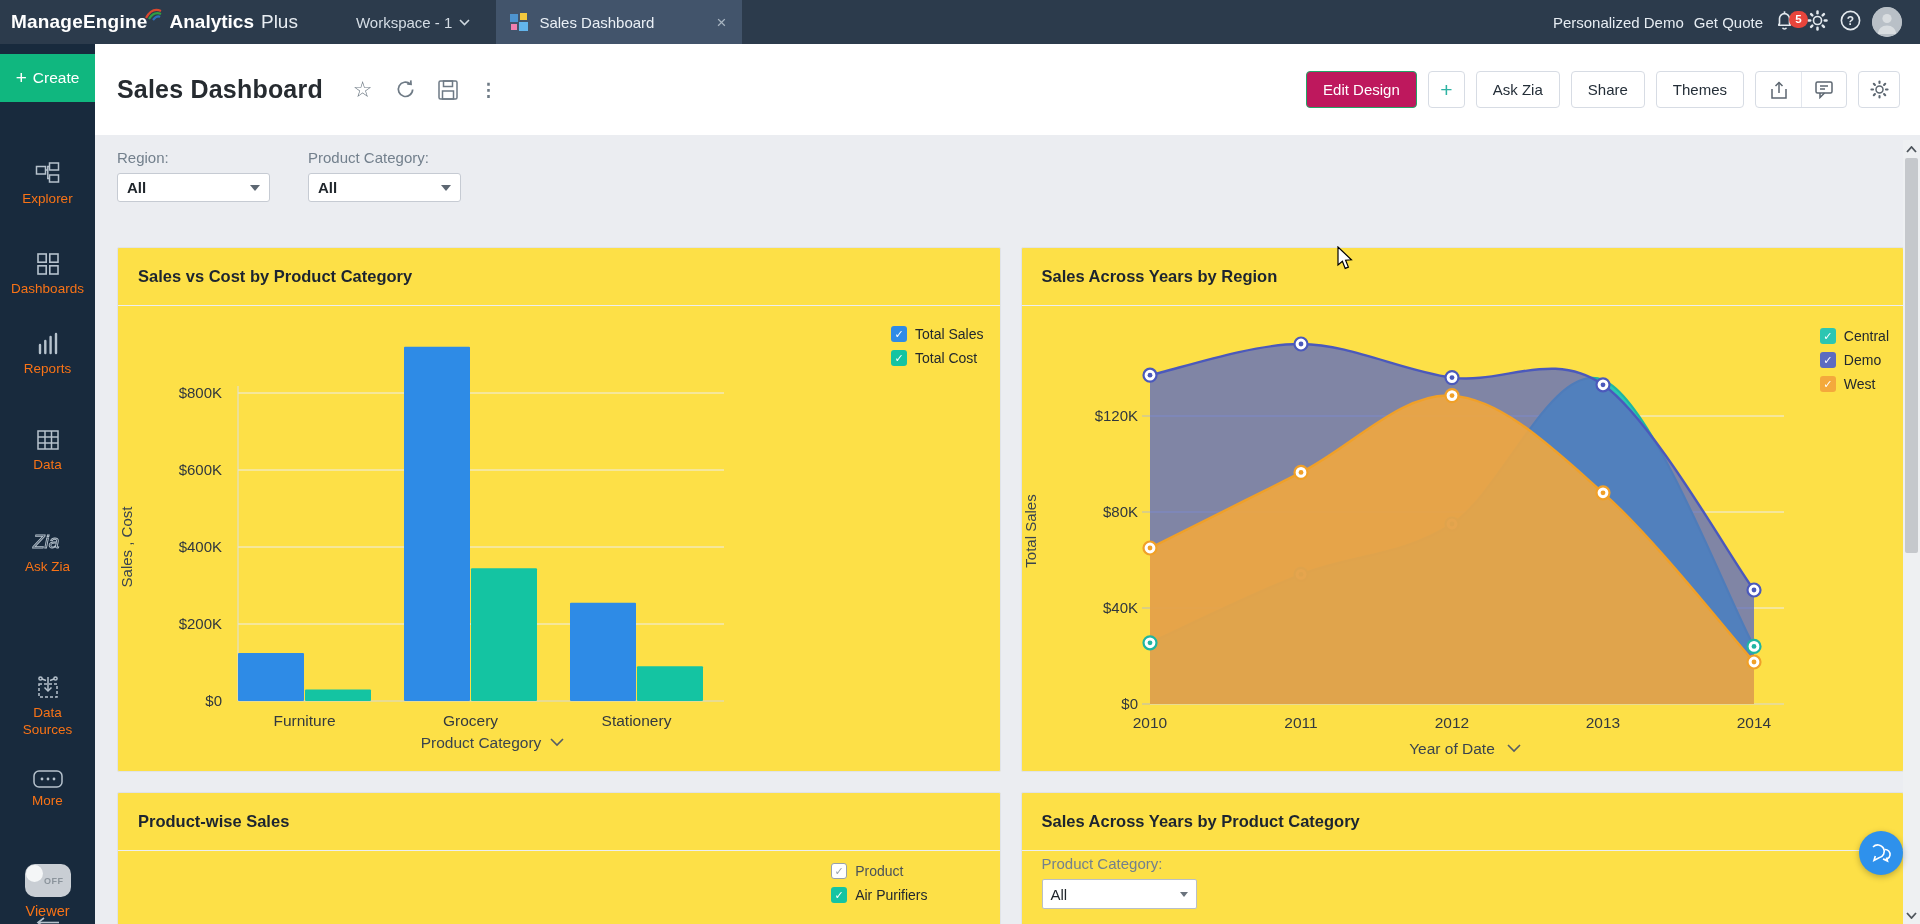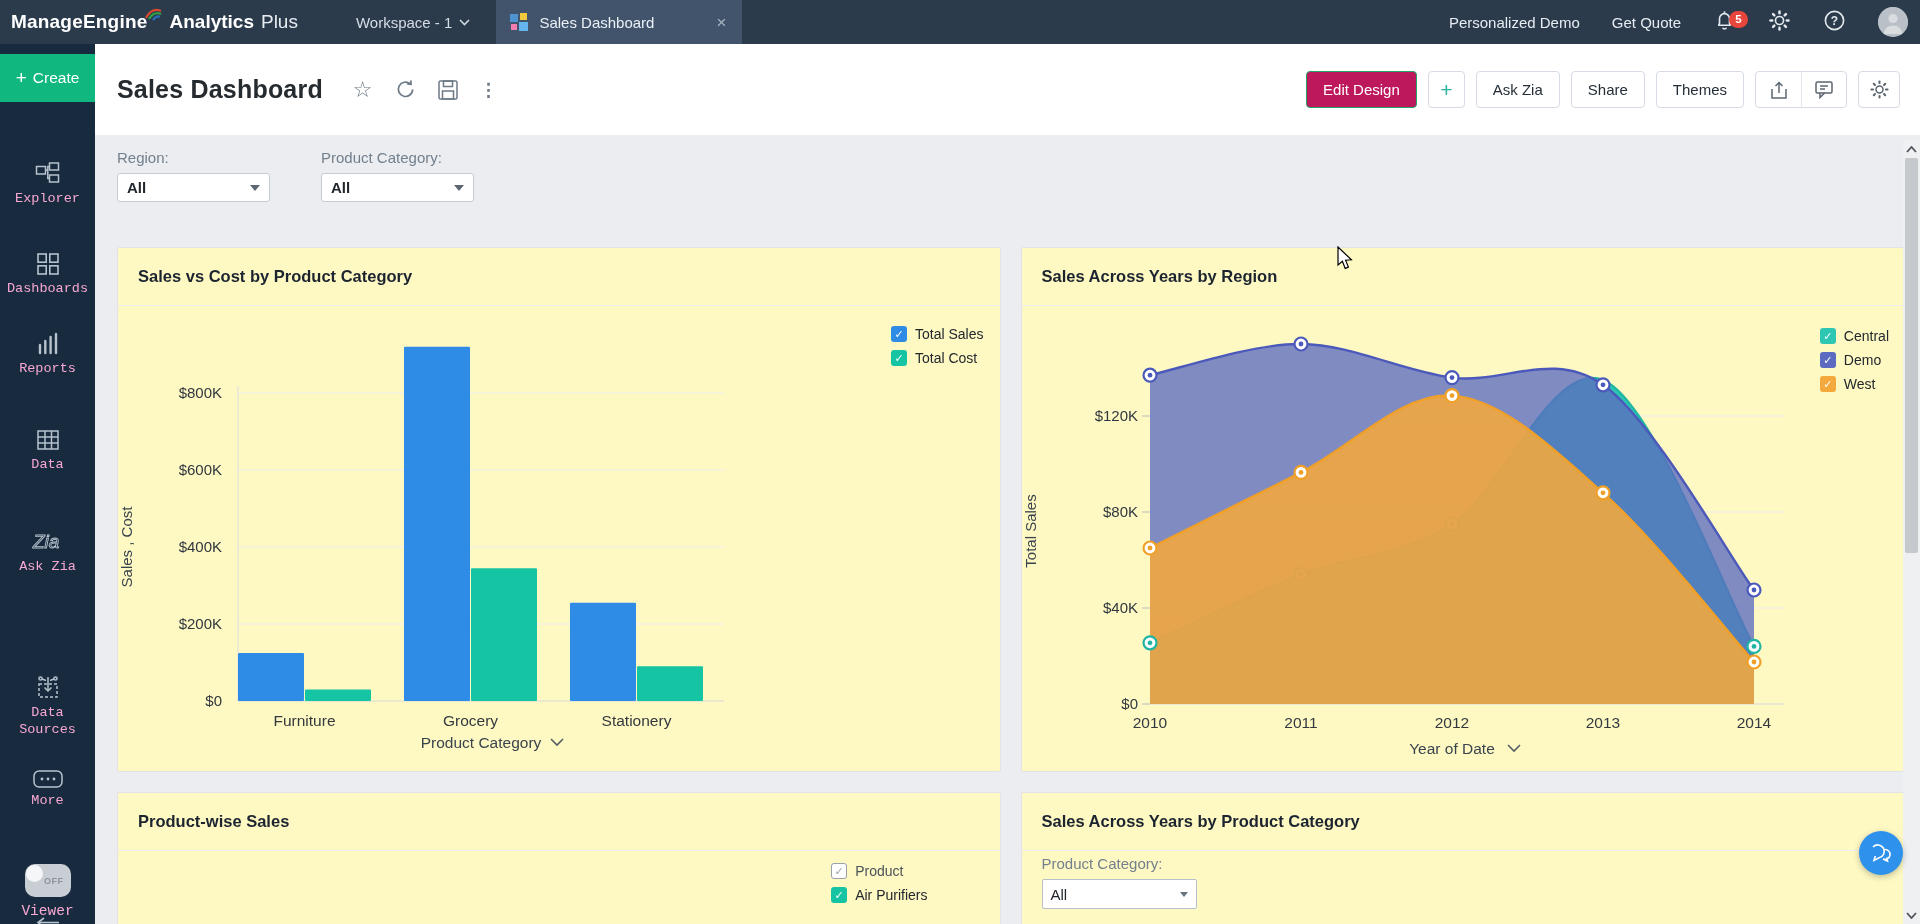--- a/index.html
+++ b/index.html
@@ -9,57 +9,57 @@
   .topbar { position:absolute; left:0; top:0; width:1920px; height:44px; background:#2c3b4c; display:flex; align-items:center; z-index:30; }
   .brand { display:flex; align-items:baseline; padding:0 18px 0 11px; white-space:nowrap; }
   .brand .b1 { color:#fff; font-size:19px; font-weight:bold; letter-spacing:.2px; }
   .brand .swoosh { position:relative; top:-7px; left:-3px; }
   .brand .b2 { color:#fff; font-size:19px; font-weight:bold; margin-left:2px; }
   .brand .b3 { color:#e8edf2; font-size:19px; font-weight:normal; margin-left:7px; }
   .workspace { display:flex; align-items:center; gap:7px; color:#d5dde5; font-size:15px; margin:0 26px 0 40px; cursor:default; }
   .tab { height:44px; background:#42546b; display:flex; align-items:center; gap:10px; padding:0 16px 0 14px; min-width:246px; }
   .tab-label { color:#eaf0f6; font-size:15px; flex:1; }
   .tab-close { color:#a9b6c2; font-size:17px; line-height:1; }
-  .topbar-right { margin-left:auto; display:flex; align-items:center; gap:32px; padding-right:12px; }
+  .topbar-right { margin-left:auto; display:flex; align-items:center; gap:10px; padding-right:18px; }
   .top-link { color:#e6ecf2; font-size:15px; }
   .bell-wrap { position:relative; }
   .badge { position:absolute; right:-12px; top:2px; background:#e8453c; color:#fff; font-size:11.5px; font-weight:bold; border-radius:9px; min-width:19px; height:17px; display:flex; align-items:center; justify-content:center; padding:0 4px; }
   .avatar { width:30px; height:30px; border-radius:50%; background:#b9c0c7; display:flex; align-items:center; justify-content:center; overflow:hidden; }
 
   
   .sidebar { position:absolute; left:0; top:44px; width:95px; height:880px; background:#182a3d; z-index:20; color:#b6c2cd; }
   .create-btn { width:95px; height:48px; margin-top:10px; background:#10b77f; color:#fff; font-size:15.5px; display:flex; align-items:center; justify-content:center; gap:6px; }
   .create-plus { font-size:19px; font-weight:300; }
   .side-item { display:flex; flex-direction:column; align-items:center; gap:5px; position:absolute; width:95px; text-align:center; }
-  .side-item .lbl { font-size:13.5px; color:#f9a8d4; line-height:1.25;font-family:Liberation Mono, monospace; }
+  .side-item .lbl { font-size:13.5px; color:#f97316; line-height:1.25; }
   .toggle-pill { width:46px; height:33px; background:#c9ced4; border-radius:10px; position:relative; display:flex; align-items:center; justify-content:flex-end; padding-right:7px; }
   .toggle-knob { position:absolute; left:1px; top:1px; width:17px; height:17px; border-radius:50%; background:#f4f6f7; }
   .toggle-text { font-size:9px; color:#8b949c; font-weight:bold; letter-spacing:.5px; }
 
   
   .main { position:absolute; left:95px; top:44px; width:1825px; height:880px; }
   .page-header { height:91px; background:#fff; display:flex; align-items:center; padding:0 20px 0 22px; }
   .page-title { font-size:25px; font-weight:bold; color:#262b30; letter-spacing:.2px; }
   .title-icons { display:flex; align-items:center; gap:22px; margin-left:30px; color:#6e7a85; }
   .hdr-buttons { margin-left:auto; display:flex; align-items:center; gap:11px; }
   .btn { height:37px; border-radius:4px; display:flex; align-items:center; justify-content:center; font-size:15px; background:#fff; border:1px solid #d7dce4; color:#242e38; padding:0 16px; font-weight:500; }
   .btn.green { background:#be185d; border-color:#23a565; color:#fff;text-align:center; }
   .btn.sq { width:37px; padding:0; color:#2fb3a3; font-size:21px; font-weight:400; }
   .icon-group { height:37px; border:1px solid #d7dce4; border-radius:4px; display:flex; align-items:center; }
   .icon-cell { width:45px; height:100%; display:flex; align-items:center; justify-content:center; color:#5c6670; }
   .icon-cell + .icon-cell { border-left:1px solid #e3e7ee; }
   .gear-btn { width:42px; }
 
-  .filters-band { height:80px; padding:14px 0 0 22px; display:flex; gap:51px; }
+  .filters-band { height:80px; padding:14px 0 0 22px; display:flex; gap:38px; }
   .filter label { display:block; font-size:15px; color:#73808d; margin-bottom:7px; }
   .dd { width:153px; height:29px; background:#fff; border:1px solid #c6cbd3; border-radius:3px; display:flex; align-items:center; padding:0 9px; font-size:15px; font-weight:bold; color:#20262c; }
   .dd .caret { margin-left:auto; width:0; height:0; border-left:5px solid transparent; border-right:5px solid transparent; border-top:6px solid #5d6772; }
 
   .cards { padding:32px 16px 0 22px; display:grid; grid-template-columns:1fr 1fr; grid-template-rows:525px 300px; gap:20px; }
-  .card { background:#fef9c3; border:1px solid #e0e3e8; border-radius:2px; position:relative; overflow:hidden; }
+  .card { background:#fde047; border:1px solid #e0e3e8; border-radius:2px; position:relative; overflow:hidden; }
   .card-head { height:58px; display:flex; align-items:center; padding:0 20px; border-bottom:1px solid #eceef1; }
   .card-title { font-size:16.5px; font-weight:bold; color:#1c2430; }
   .legend { position:absolute; display:flex; flex-direction:column; gap:8px; }
   .legend-item { display:flex; align-items:center; gap:8px; }
   .swatch { width:16px; height:16px; border-radius:3px; display:flex; align-items:center; justify-content:center; color:#fff; font-size:11px; }
   .swatch.plain { background:#fff !important; border:1px solid #98a1aa; color:#98a1aa; }
   .legend-label { font-size:14px; color:#22282e; font-weight:500; }
   .legend-label.muted { color:#4a525a; }
 
   .mini-filter { position:absolute; left:20px; top:62px; }

